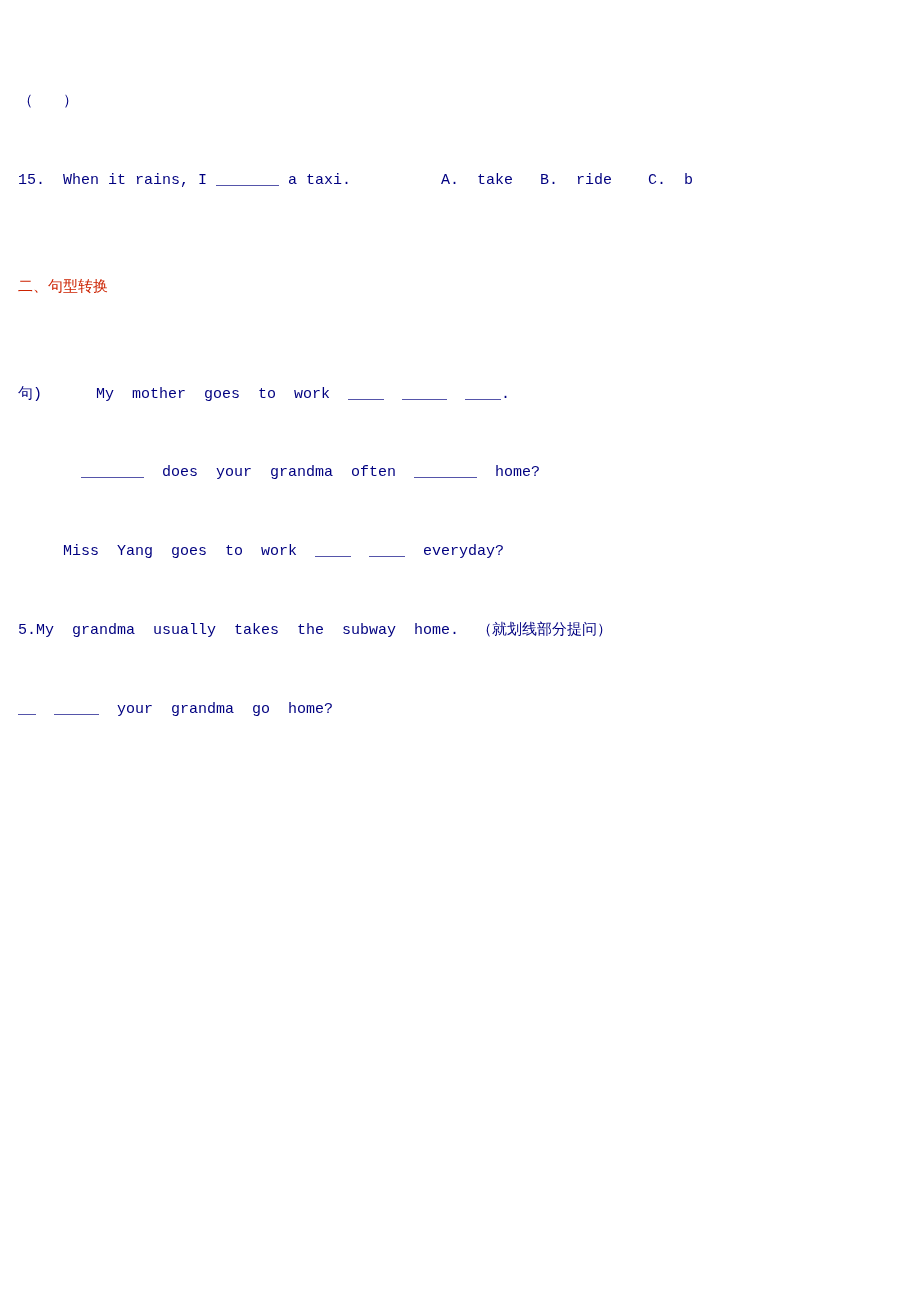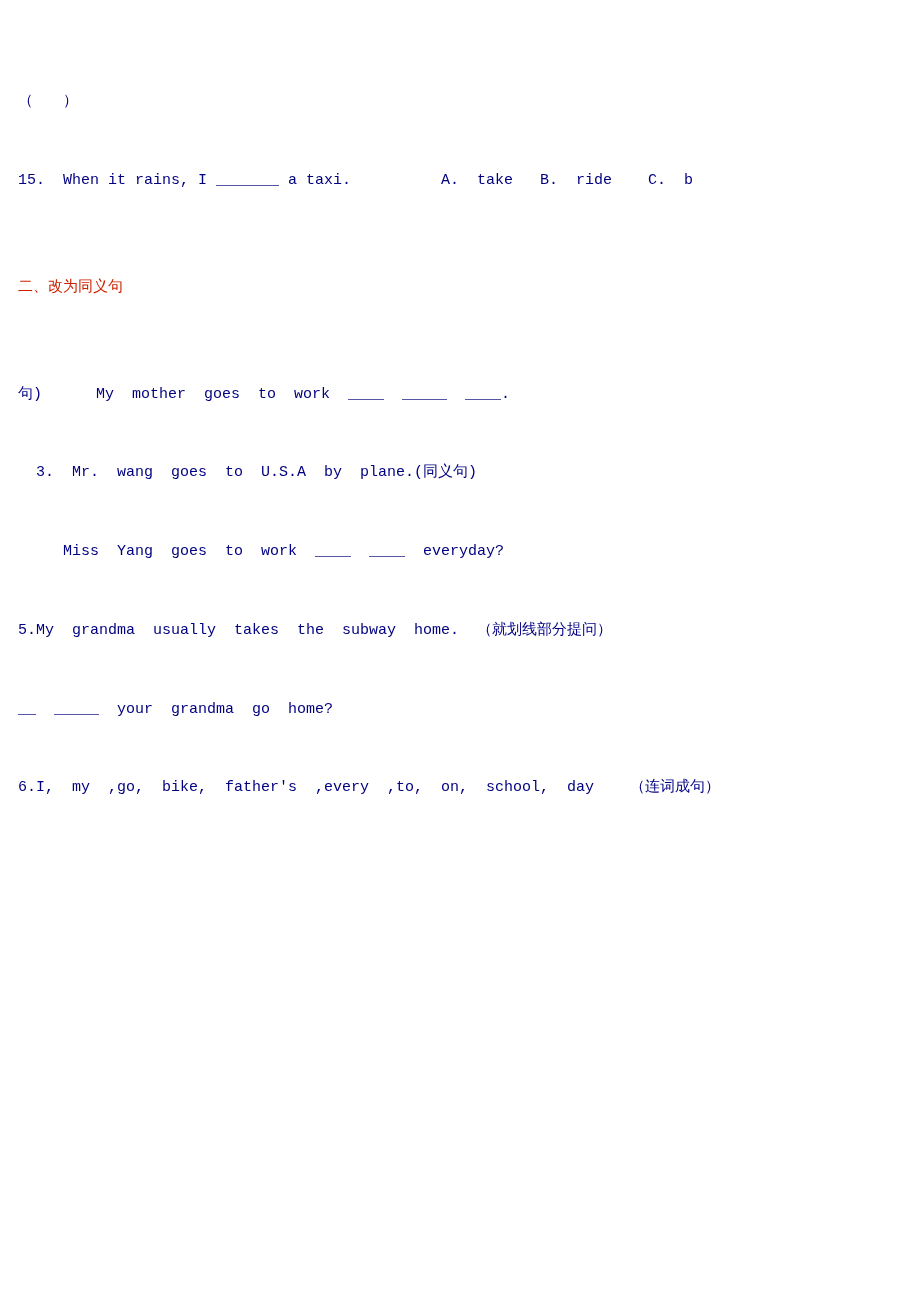--- a/index.html
+++ b/index.html
@@ -35,28 +35,27 @@
     }
   </style>
 </head>
 <body>
 
 <div class="content-block">
 
   <p>（　　）</p>
   <p>15.&nbsp; When it rains, I _______ a taxi.&nbsp;&nbsp;&nbsp;&nbsp;&nbsp;&nbsp;&nbsp;&nbsp;&nbsp;&nbsp;A.&nbsp; take&nbsp;&nbsp; B.&nbsp; ride&nbsp;&nbsp;&nbsp; C.&nbsp; b</p>
 
-  <p class="section-title">二、改为同义句</p>
+  <p class="section-title">二、句型转换</p>
 
   <p>句)&nbsp;&nbsp;&nbsp;&nbsp;&nbsp; My&nbsp; mother&nbsp; goes&nbsp; to&nbsp; work&nbsp; ____&nbsp; _____&nbsp; ____.</p>
-  <p>&nbsp; 3.&nbsp; Mr.&nbsp; wang&nbsp; goes&nbsp; to&nbsp; U.S.A&nbsp; by&nbsp; plane.(同义句)</p>
+  <p>&nbsp;&nbsp;&nbsp;&nbsp;&nbsp;&nbsp; _______&nbsp; does&nbsp; your&nbsp; grandma&nbsp; often&nbsp; _______&nbsp; home?</p>
   <p>&nbsp;&nbsp;&nbsp;&nbsp; Miss&nbsp; Yang&nbsp; goes&nbsp; to&nbsp; work&nbsp; ____&nbsp; ____&nbsp; everyday?</p>
   <p>5.My&nbsp; grandma&nbsp; usually&nbsp; takes&nbsp; the&nbsp; subway&nbsp; home.&nbsp; （就划线部分提问）</p>
   <p>__&nbsp; _____&nbsp; your&nbsp; grandma&nbsp; go&nbsp; home?</p>
-  <p>6.I,&nbsp; my&nbsp; ,go,&nbsp; bike,&nbsp; father's&nbsp; ,every&nbsp; ,to,&nbsp; on,&nbsp; school,&nbsp; day&nbsp;&nbsp;&nbsp; （连词成句）</p>
 
   
 
   
 
   
   
   
 
   

